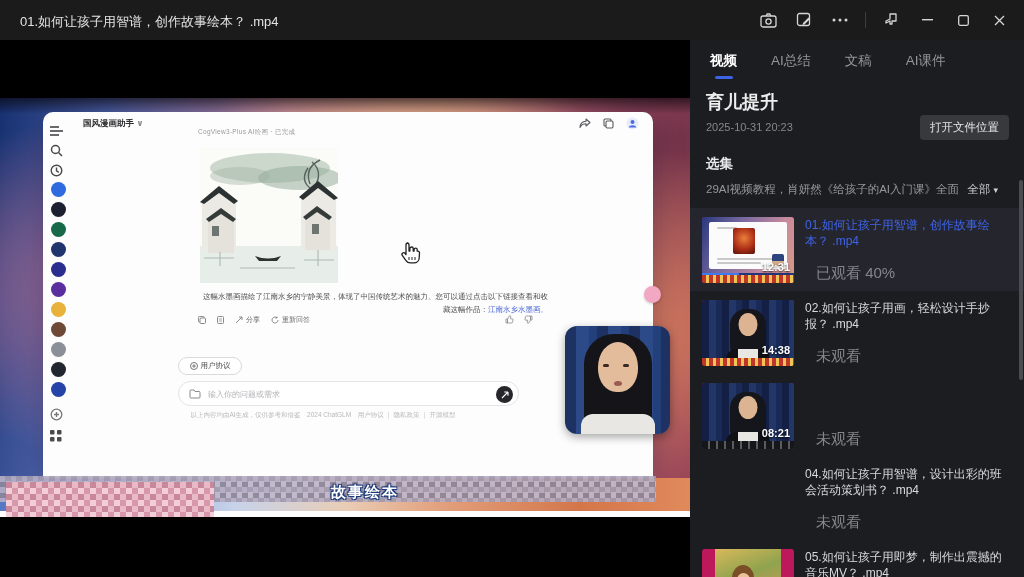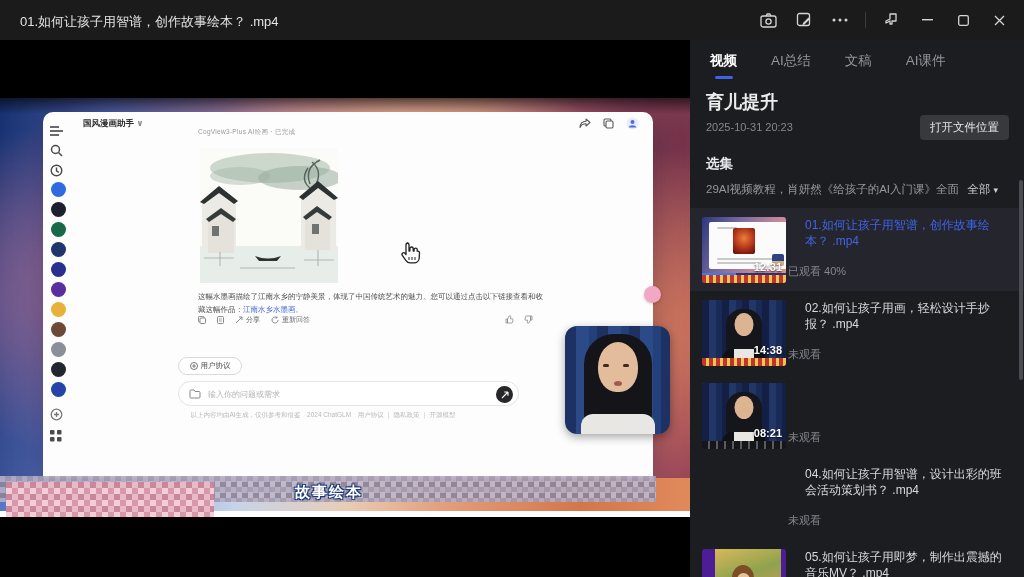--- a/index.html
+++ b/index.html
@@ -28,28 +28,28 @@
   .col-label { position:absolute; left:16px; top:115px; font-size:13.5px; font-weight:bold; color:#e8e9ea; }
   .series-row { position:absolute; left:16px; top:142px; width:302px; height:16px; }
   .series-title { position:absolute; left:0; top:0; width:252px; font-size:11.5px; color:#96979b;
     white-space:nowrap; overflow:hidden; }
   .filter-all { position:absolute; right:10px; top:0; font-size:11.5px; color:#cfd0d3; }
   .filter-all .caret { font-size:9px; color:#cfd0d3; }
 
   .playlist { position:absolute; left:0; top:168px; width:334px; }
   .pl-item { position:relative; width:334px; height:83px; }
   .pl-item.active { background:#25262d; }
-  .thumb { position:absolute; left:12px; top:9px; width:84px; height:66px; border-radius:3px;
-    overflow:hidden; background:#4c1d95; }
+  .thumb { position:absolute; left:12px; top:9px; width:92px; height:66px; border-radius:3px;
+    overflow:hidden; background:#be185d; }
   .dur { position:absolute; right:4px; bottom:10px; font-size:11px; font-weight:bold; color:#fff;
     text-shadow:0 1px 2px rgba(0,0,0,.8); z-index:5; }
   .pl-title { position:absolute; left:115px; top:9px; width:206px; font-size:12px; line-height:16px;
     color:#d8d9db; }
   .pl-item.active .pl-title { color:#3f64e8; }
-  .pl-status { position:absolute; left:98px; top:56px; font-size:11px; color:#84868b; }
+  .pl-status { position:absolute; left:126px; top:56px; font-size:15px; color:#84868b; }
 
   
   .strip-red { position:absolute; left:0; bottom:0; width:100%; height:8px; background:#c03527;
     background-image:repeating-linear-gradient(90deg, transparent 0 4px, rgba(240,205,90,.95) 4px 7px);
     z-index:4; }
   .strip-dark { position:absolute; left:0; bottom:0; width:100%; height:8px; background:#15161a;
     background-image:repeating-linear-gradient(90deg, transparent 0 6px, rgba(160,160,160,.5) 6px 8px);
     z-index:4; }
   .prog-line { position:absolute; left:0; bottom:8px; width:100%; height:2px; background:#23357c; z-index:4; }
   .prog-line i { display:block; width:40%; height:2px; background:#3e78f2; }
@@ -94,21 +94,21 @@
   
   .awin { position:absolute; left:43px; top:14px; width:610px; height:366px; background:#fdfdfd;
     border-radius:10px 10px 0 0; box-shadow:0 8px 30px rgba(20,10,40,.35); }
   .rail { position:absolute; left:0; top:0; width:30px; height:100%; }
   .rail-ic { position:absolute; left:7px; }
   .dot { position:absolute; left:8px; width:15px; height:15px; border-radius:50%; }
   .aw-name { position:absolute; left:40px; top:6px; font-size:8.5px; font-weight:bold; color:#2e2e30; }
   .aw-right { position:absolute; right:14px; top:5px; display:flex; gap:12px; align-items:center; }
   .msg-model { position:absolute; left:155px; top:16px; font-size:6.5px; color:#9a9a9e; letter-spacing:.3px; }
   .painting { position:absolute; left:157px; top:36px; width:138px; height:135px; }
-  .desc { position:absolute; left:155px; top:178px; width:350px; font-size:7.5px; line-height:13px; color:#4c4c4e; }
+  .desc { position:absolute; left:155px; top:178px; width:350px; font-size:7.5px; line-height:13px; color:#4c4c4e;text-align:right; }
   .desc a { color:#4a66d8; text-decoration:none; }
   .act-row { position:absolute; left:155px; top:203px; display:flex; gap:11px; align-items:center;
     font-size:7px; color:#6e6e72; }
   .act-item { display:flex; align-items:center; gap:3px; }
   .thumbs { position:absolute; left:462px; top:203px; display:flex; gap:10px; }
   .pink-fab { position:absolute; left:601px; top:174px; width:17px; height:17px; border-radius:50%;
     background:#f2a7c3; box-shadow:0 1px 3px rgba(0,0,0,.2); }
   .newchat { position:absolute; left:135px; top:245px; width:64px; height:18px; border:1px solid #dadada;
     border-radius:10px; display:flex; align-items:center; justify-content:center; gap:3px;
     font-size:7.5px; color:#48484a; background:#fff; }
@@ -130,21 +130,21 @@
     border-radius:50% 50% 46% 46%; background:#e3bd9b; }
   .pip .eye { position:absolute; top:38px; width:6px; height:2.5px; border-radius:2px; background:#3a2a22; }
   .pip .mouth { position:absolute; left:50%; top:55px; transform:translateX(-50%); width:8px; height:5px;
     border-radius:50%; background:#9c5a50; }
   .pip .shirt { position:absolute; left:50%; bottom:0; transform:translateX(-50%); width:74px; height:20px;
     border-radius:12px 12px 0 0; background:#e8e7e4; }
 
   
   .banner { position:absolute; left:0; top:380px; width:690px; height:33px; z-index:10;
     background:linear-gradient(90deg,#5577c5 0%,#8fa7d8 20%,#c7d3ea 34%,#e9cdb6 50%,#e2a07c 64%,#d4764a 84%,#e08a5c 100%); }
-  .caption { position:absolute; left:295px; top:385px; width:140px; z-index:13;
+  .caption { position:absolute; left:295px; top:385px; width:140px; text-align:center; z-index:13;
     font-size:15px; font-weight:bold; letter-spacing:2px; color:#fff;
     text-shadow:0 0 3px #1d3a7a, 1px 1px 0 #1d3a7a, -1px 1px 0 #1d3a7a, 1px -1px 0 #1d3a7a, -1px -1px 0 #1d3a7a; }
   .mosaic { filter:blur(.4px); }
   .m-strip { position:absolute; left:0; top:378px; width:656px; height:26px; z-index:11;
     background:repeating-conic-gradient(#a39aae 0% 25%, #c0b8cc 25% 50%, #8d8599 50% 75%, #b5adc4 75% 100%);
     background-size:11px 11px; opacity:.92; }
   .m-pink { position:absolute; left:6px; top:384px; width:208px; height:36px; z-index:12;
     background:repeating-conic-gradient(#e9b9c6 0% 25%, #d898ab 25% 50%, #f3cdd8 50% 75%, #c9879c 75% 100%);
     background-size:12px 12px; }
   .white-band { position:absolute; left:0; top:413px; width:690px; height:47px; background:#fcfcfc; z-index:9; }

